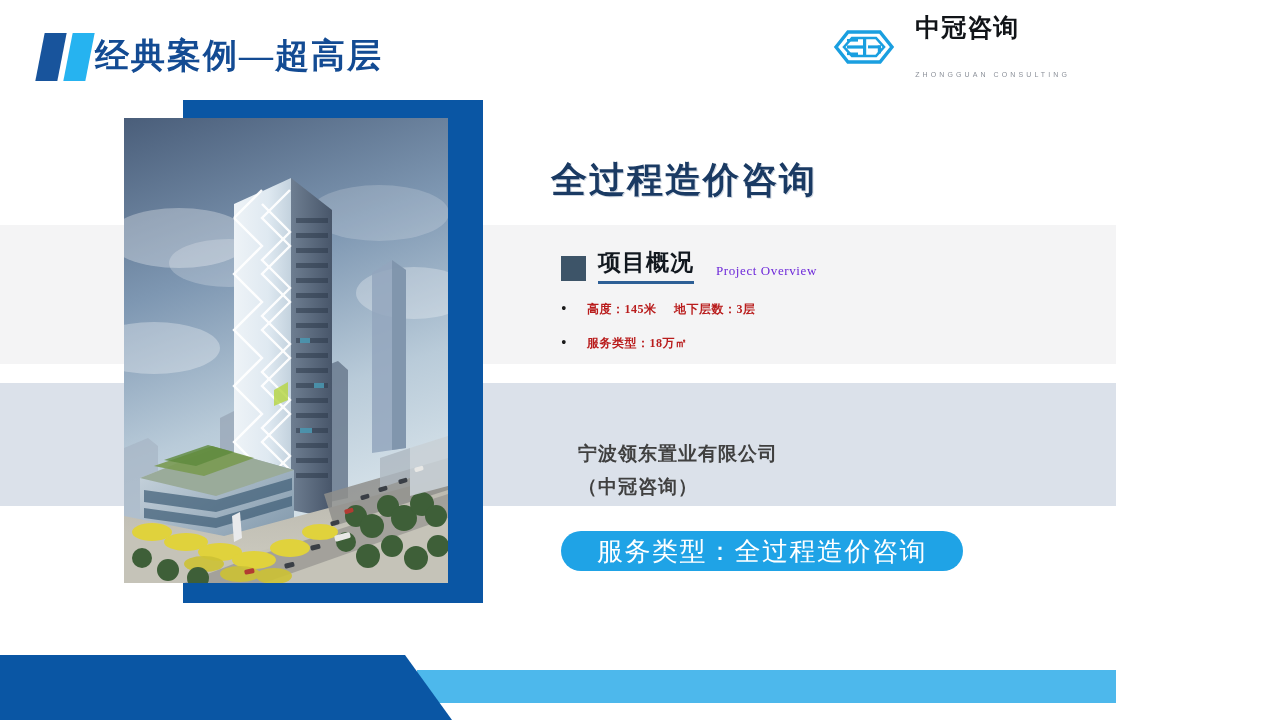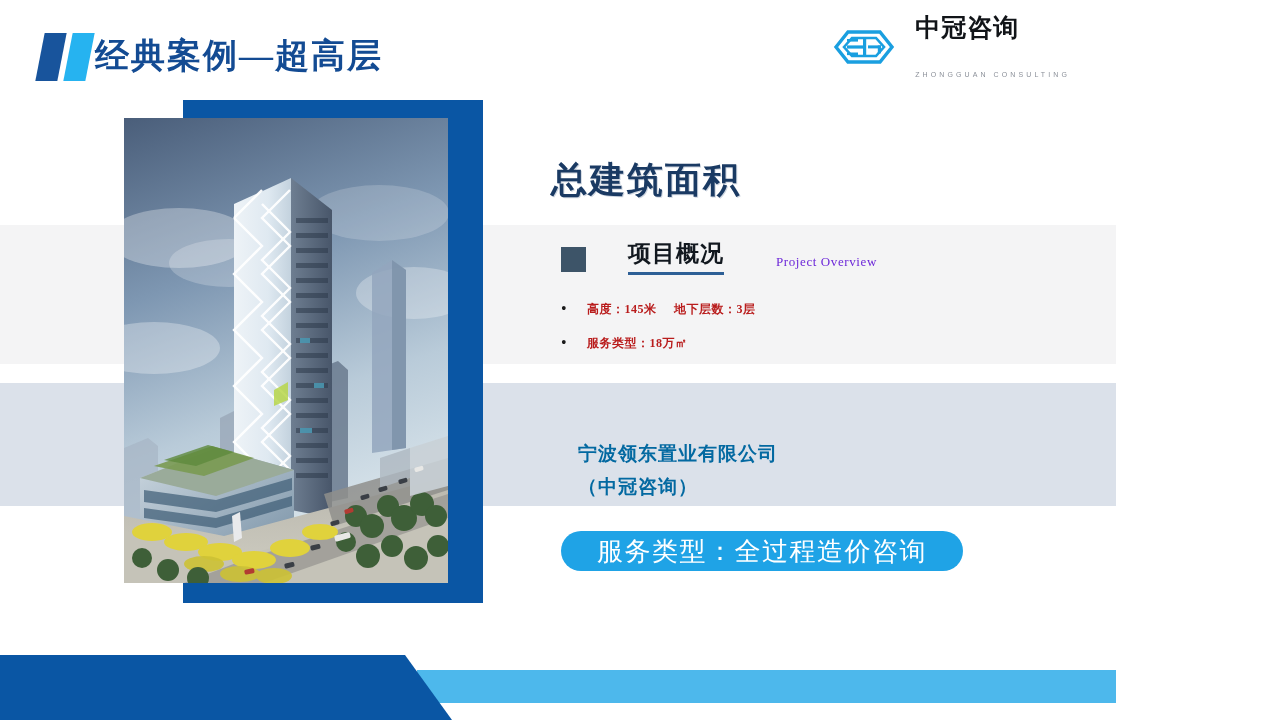--- a/index.html
+++ b/index.html
@@ -70,33 +70,33 @@
   .sec .sq{width:25px;height:25px;background:#3d5468;flex:0 0 auto;margin-right:12px;margin-bottom:3px;}
   .sec .cn{
     font-size:23px;font-weight:bold;color:#12181f;letter-spacing:1px;line-height:28px;
     border-bottom:3px solid #2d5f96;padding-bottom:4px;white-space:nowrap;
   }
   .sec .en{
     font-size:13px;color:#6d28d9;letter-spacing:.6px;margin-left:22px;
     margin-bottom:5px;white-space:nowrap;
     font-family:"Liberation Serif","DejaVu Serif",serif;
   }
-  .sec-overview{left:561px;top:240px;gap:30px;}
+  .sec-overview{left:561px;top:249px;}
   .sec-client{left:561px;top:386px;}
 
   .bullets{position:absolute;left:561px;top:292px;}
   .bullet{display:flex;align-items:flex-start;line-height:34px;}
   .bullet .dot{width:26px;flex:0 0 auto;font-size:16px;color:#1a1a1a;text-align:left;}
   .bullet .txt{
     font-size:12px;font-weight:bold;color:#b91c1c;letter-spacing:.5px;white-space:pre;
   }
 
   .client-lines{position:absolute;left:578px;top:437px;}
   .client-lines div{
-    font-size:19px;font-weight:bold;color:#0369a1;letter-spacing:1px;
+    font-size:19px;font-weight:bold;color:#404040;letter-spacing:1px;
     line-height:33px;white-space:nowrap;
   }
 
   .pill{
     position:absolute;left:561px;top:531px;width:402px;height:40px;
     background:#1fa3e6;border-radius:21px;
     display:flex;align-items:center;justify-content:center;
     color:#ffffff;font-size:26px;font-weight:normal;letter-spacing:1.5px;
     white-space:nowrap;
   }
@@ -299,21 +299,21 @@
         <g fill="#e8e8e6">
           <rect x="290" y="350" width="9" height="4.5" rx="1.6" transform="rotate(-16 290 350)"></rect>
           <rect x="210" y="418" width="16" height="6" rx="1.6" transform="rotate(-15 210 418)"></rect>
         </g>
 
         <path d="M108 398 L116 394 L118 420 L110 424 Z" fill="#e9eaec"></path>
       </g>
     </svg>
   </div>
 
-  <div class="proj-title">总建筑面积</div>
+  <div class="proj-title">全过程造价咨询</div>
 
   <div class="sec sec-overview">
     <span class="sq"></span>
     <span class="cn">项目概况</span>
     <span class="en">Project Overview</span>
   </div>
 
   <div class="bullets">
     <div class="bullet">
       <span class="dot">•</span>

